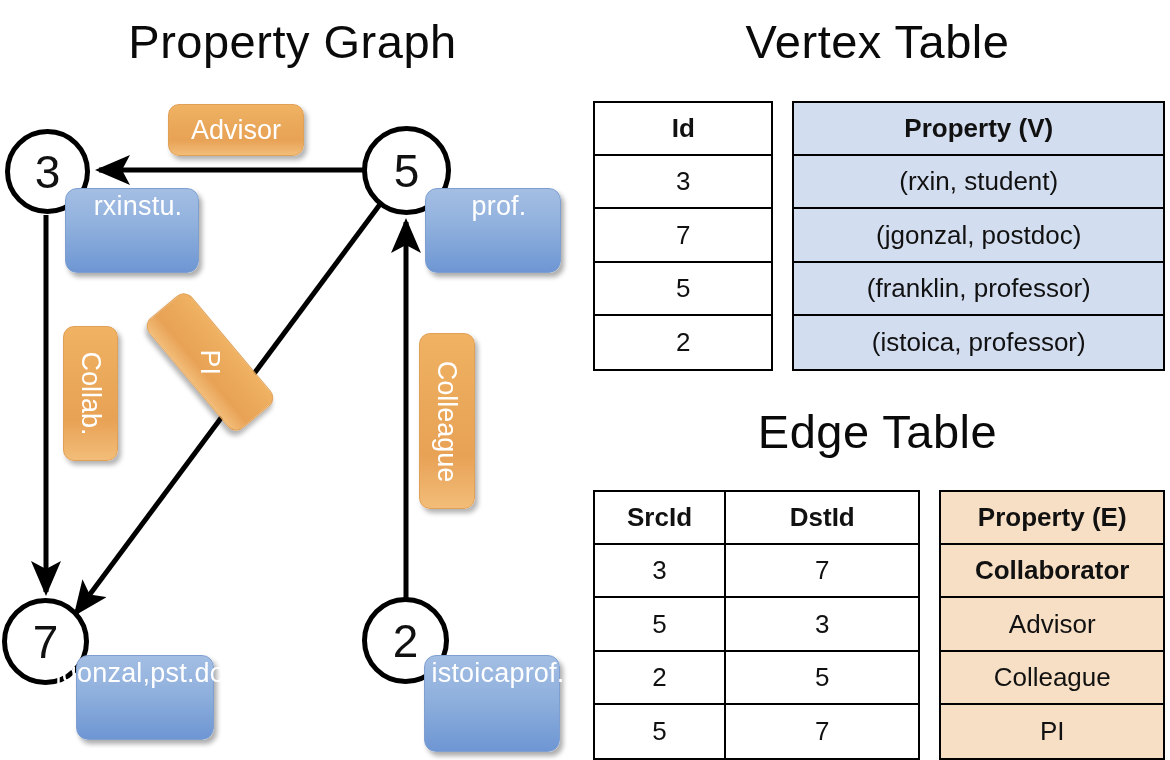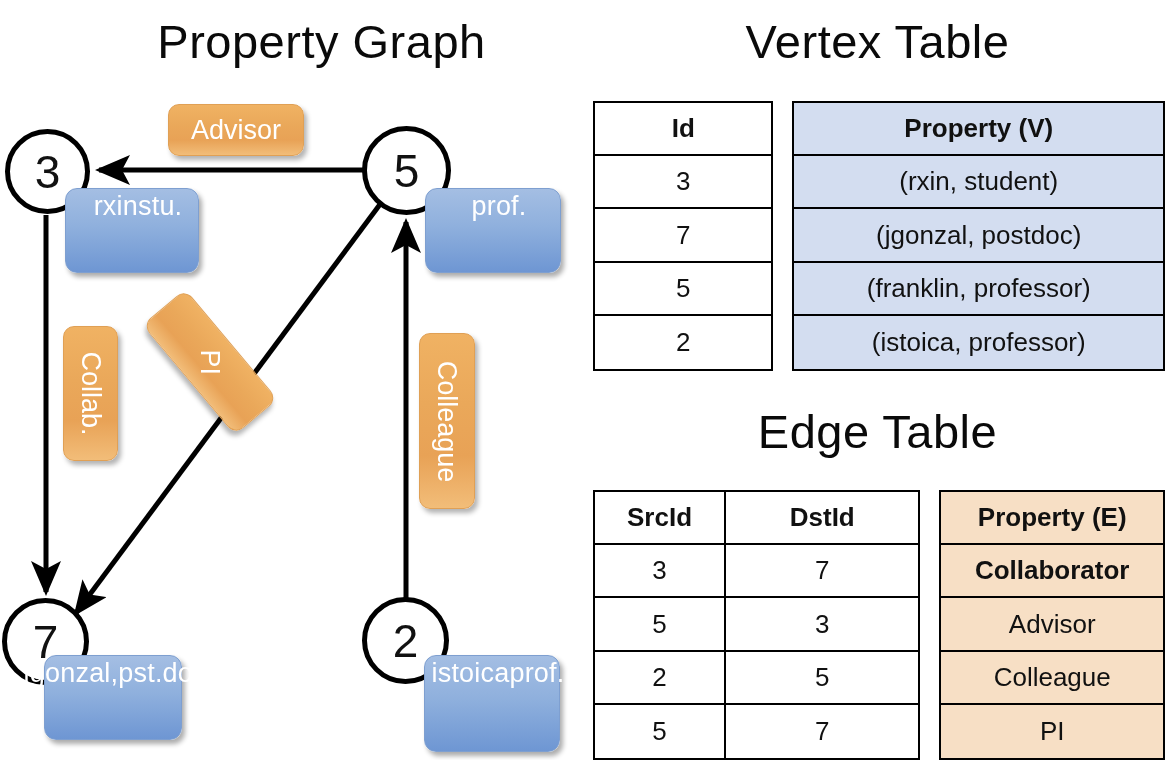--- a/index.html
+++ b/index.html
@@ -20,21 +20,20 @@
     font-family: "Liberation Sans", sans-serif;
     font-weight: 300;
     color: #0a0a0a;
     white-space: nowrap;
     letter-spacing: 0.5px;
   }
   #title-property-graph {
     left: 0; top: 14px; width: 585px;
     text-align: center;
     font-size: 47px;
-    padding-left: 29px;
   }
   #title-vertex-table {
     left: 585px; top: 14px; width: 585px;
     text-align: center;
     font-size: 47px;
   }
   #title-edge-table {
     left: 585px; top: 404px; width: 585px;
     text-align: center;
     font-size: 47px;
@@ -189,21 +188,21 @@
     <span>2</span>
   </div>
 
   <div class="prop-box blue" style="left:65px; top:188px; width:134px; height:85px;">
     <div class="line">rxin</div>
     <div class="line">stu.</div>
   </div>
   <div class="prop-box blue" style="left:425px; top:188px; width:136px; height:85px;">
     <div class="line">prof.</div>
   </div>
-  <div class="prop-box blue" style="left:44px; top:655px; width:138px; height:85px;">
+  <div class="prop-box blue" style="left:76px; top:655px; width:138px; height:85px;">
     <div class="line">jgonzal,</div>
     <div class="line">pst.doc.</div>
   </div>
   <div class="prop-box blue" style="left:424px; top:655px; width:136px; height:97px;">
     <div class="line">istoica</div>
     <div class="line">prof.</div>
   </div>
 
   <div class="edge-label" style="left:168px; top:104px; width:136px; height:52px;">
     <span class="txt">Advisor</span>

